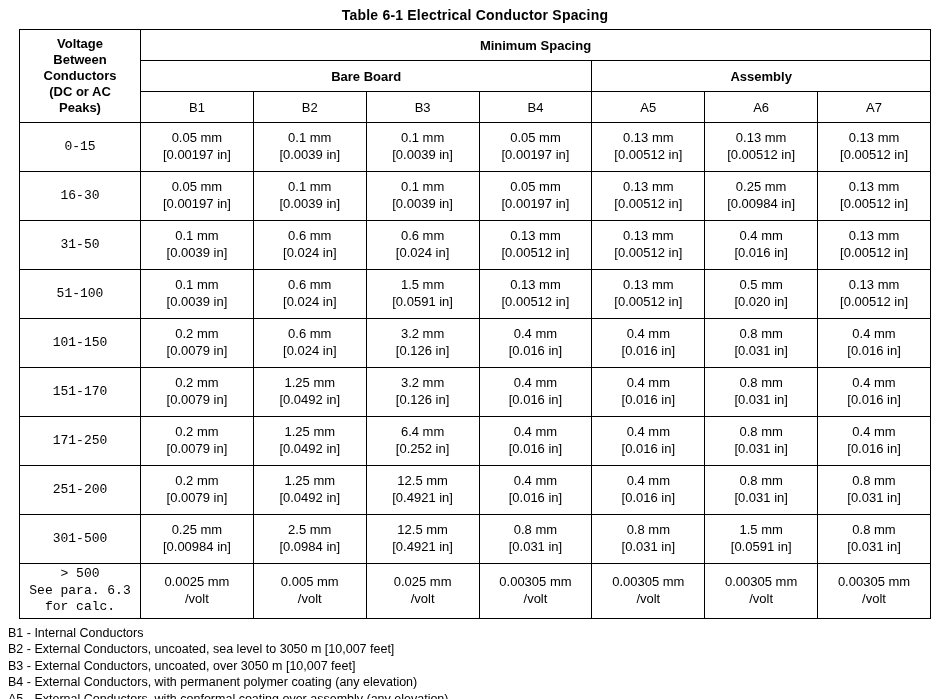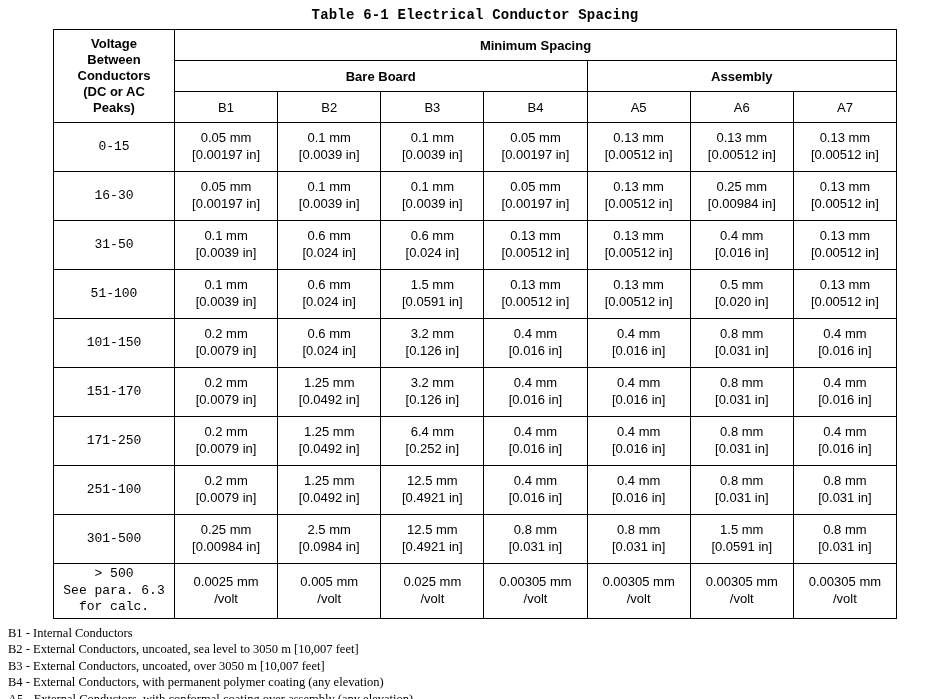--- a/index.html
+++ b/index.html
@@ -20,25 +20,24 @@
     position: relative;
     box-sizing: border-box;
     padding: 4px 6px 0 6px;
   }
   .table-title {
     text-align: center;
     font-size: 14px;
     font-weight: bold;
     letter-spacing: 0.2px;
     margin: 3px 0 6px 0;
-    font-family: Liberation Mono, monospace;
   }
   table.spacing {
     border-collapse: collapse;
-    width: 844px;
+    width: 912px;
     margin: 0 auto;
     table-layout: fixed;
   }
   table.spacing th, table.spacing td {
     border: 1px solid #000000;
     text-align: center;
     vertical-align: middle;
     font-size: 13px;
     padding: 2px 1px;
   }
@@ -78,21 +77,20 @@
   }
   td .l1 { display: block; }
   td .l2 { display: block; }
   .notes {
     margin: 6px 0 0 2px;
     font-size: 12.5px;
     line-height: 1.32;
   }
   .notes div {
     white-space: nowrap;
-    font-family: Liberation Serif, serif;
   }
 </style>
 </head>
 <body>
 
 <div class="page">
 
   <div class="table-title">Table 6-1   Electrical Conductor Spacing</div>
 
   <table class="spacing">
@@ -356,21 +354,21 @@
           <span class="l2">[0.031 in]</span>
         </td>
         <td class="data-cell">
           <span class="l1">0.4 mm</span>
           <span class="l2">[0.016 in]</span>
         </td>
       </tr>
 
       <tr>
         <td class="voltage-cell">
-          <span class="l1">251-100</span>
+          <span class="l1">251-200</span>
         </td>
         <td class="data-cell">
           <span class="l1">0.2 mm</span>
           <span class="l2">[0.0079 in]</span>
         </td>
         <td class="data-cell">
           <span class="l1">1.25 mm</span>
           <span class="l2">[0.0492 in]</span>
         </td>
         <td class="data-cell">

